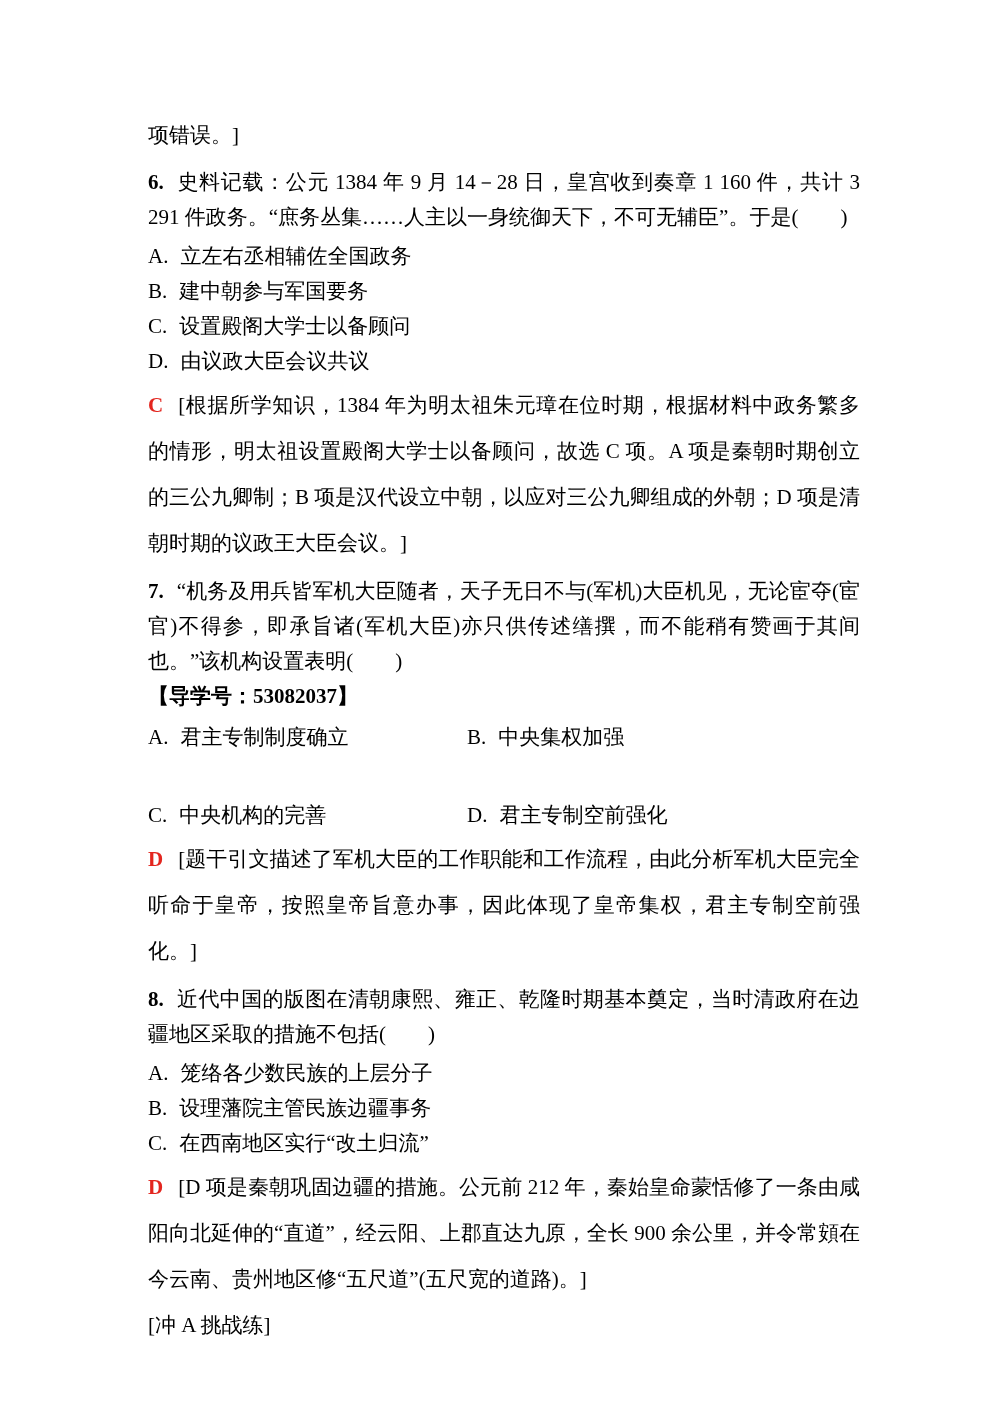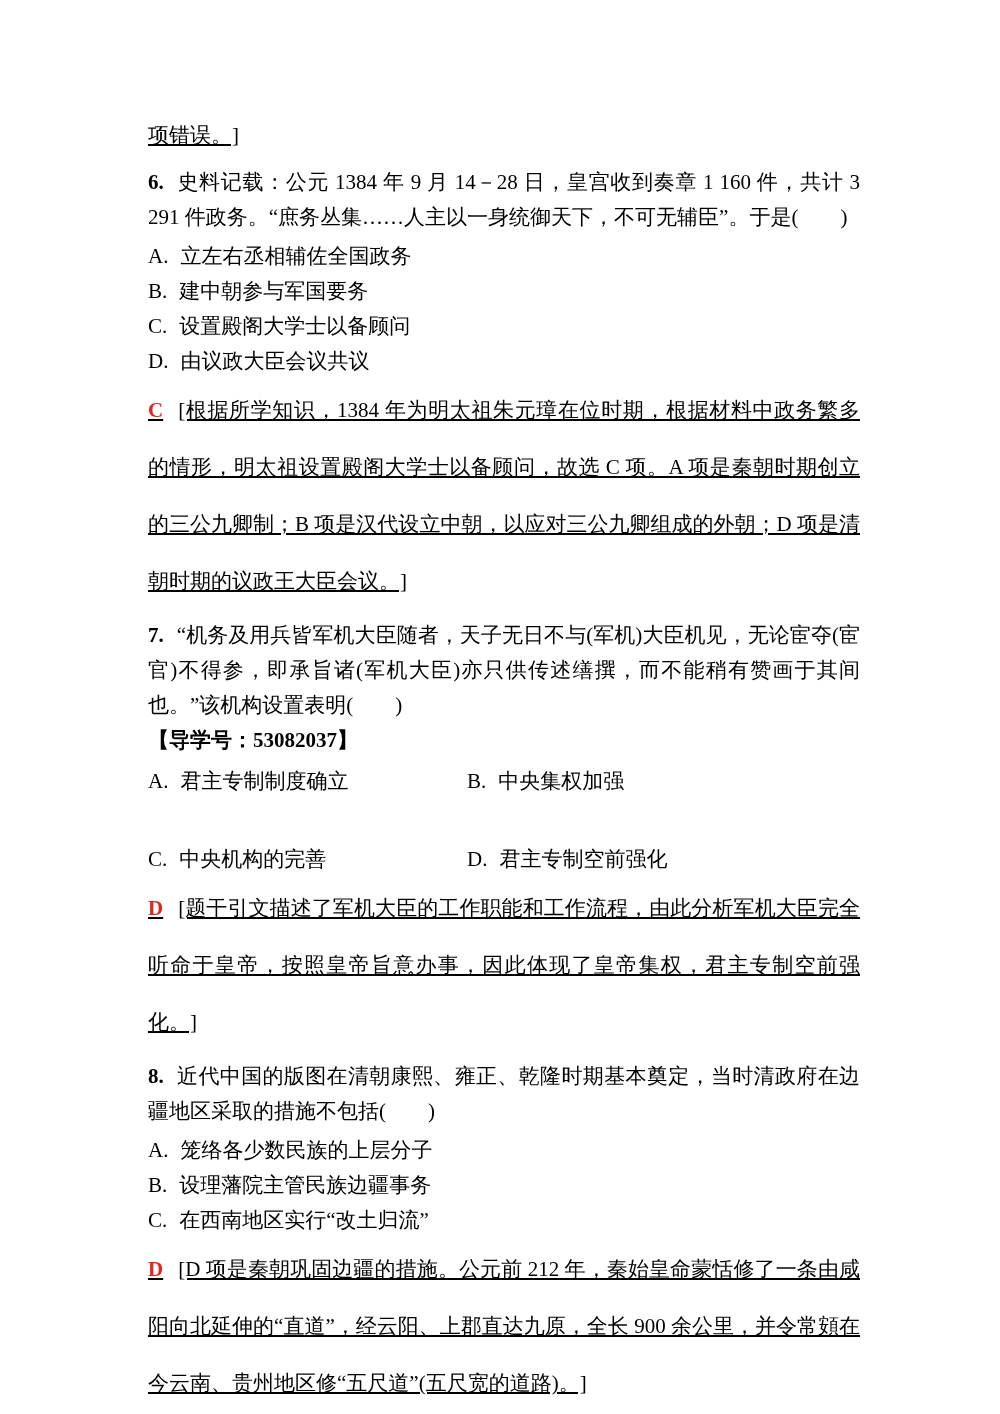--- a/index.html
+++ b/index.html
@@ -14,41 +14,40 @@
     width: 1000px; height: 1414px;
     background: #ffffff;
     overflow: hidden;
   }
   .content {
     position: absolute;
     left: 148px; top: 118px;
     width: 712px;
     font-size: 21px;
   }
-  .tail-line { line-height: 35px; text-decoration: underline; }
+  .tail-line { line-height: 35px; }
   .stem {
     line-height: 35px;
     text-align: justify;
     margin-top: 12px;
   }
   .qnum { font-weight: bold; margin-right: 13px; }
   .options { margin-top: 4px; }
   .opt { line-height: 35px; }
   .opt-label { margin-right: 12px; }
   .opt-grid {
     display: grid;
     grid-template-columns: 276px 1fr;
     margin-top: 6px;
     gap: 43px;
   }
   .answer {
-    line-height: 57px;
+    line-height: 46px;
     text-align: justify;
     margin-top: 3px;
-    text-decoration: underline;
   }
   .ans-letter {
     font-weight: bold;
     margin-right: 15px;
   }
   .guide {
     line-height: 35px;
     text-align: left;
     font-weight: bold;
     padding-right: 2px;
@@ -87,15 +86,16 @@
     <p class="answer"><span class="ans-letter" style="color: rgb(227, 38, 31);">D</span><span>[题干引文描述了军机大臣的工作职能和工作流程，由此分析军机大臣完全听命于皇帝，按照皇帝旨意办事，因此体现了皇帝集权，君主专制空前强化。]</span></p>
 
     <p class="stem mt-q"><span class="qnum">8.</span><span>近代中国的版图在清朝康熙、雍正、乾隆时期基本奠定，当时清政府在边疆地区采取的措施不包括(　　)</span></p>
     <div class="options">
       <p class="opt"><span class="opt-label">A.</span><span>笼络各少数民族的上层分子</span></p>
       <p class="opt"><span class="opt-label">B.</span><span>设理藩院主管民族边疆事务</span></p>
       <p class="opt"><span class="opt-label">C.</span><span>在西南地区实行“改土归流”</span></p>
     </div>
     <p class="answer"><span class="ans-letter" style="color: rgb(227, 38, 31);">D</span><span>[D 项是秦朝巩固边疆的措施。公元前 212 年，秦始皇命蒙恬修了一条由咸阳向北延伸的“直道”，经云阳、上郡直达九原，全长 900 余公里，并令常頞在今云南、贵州地区修“五尺道”(五尺宽的道路)。]</span></p>
 
+    <p class="footer-line">[冲 A 挑战练]</p>
 
   </div>
 </div>
 
 </body></html>

